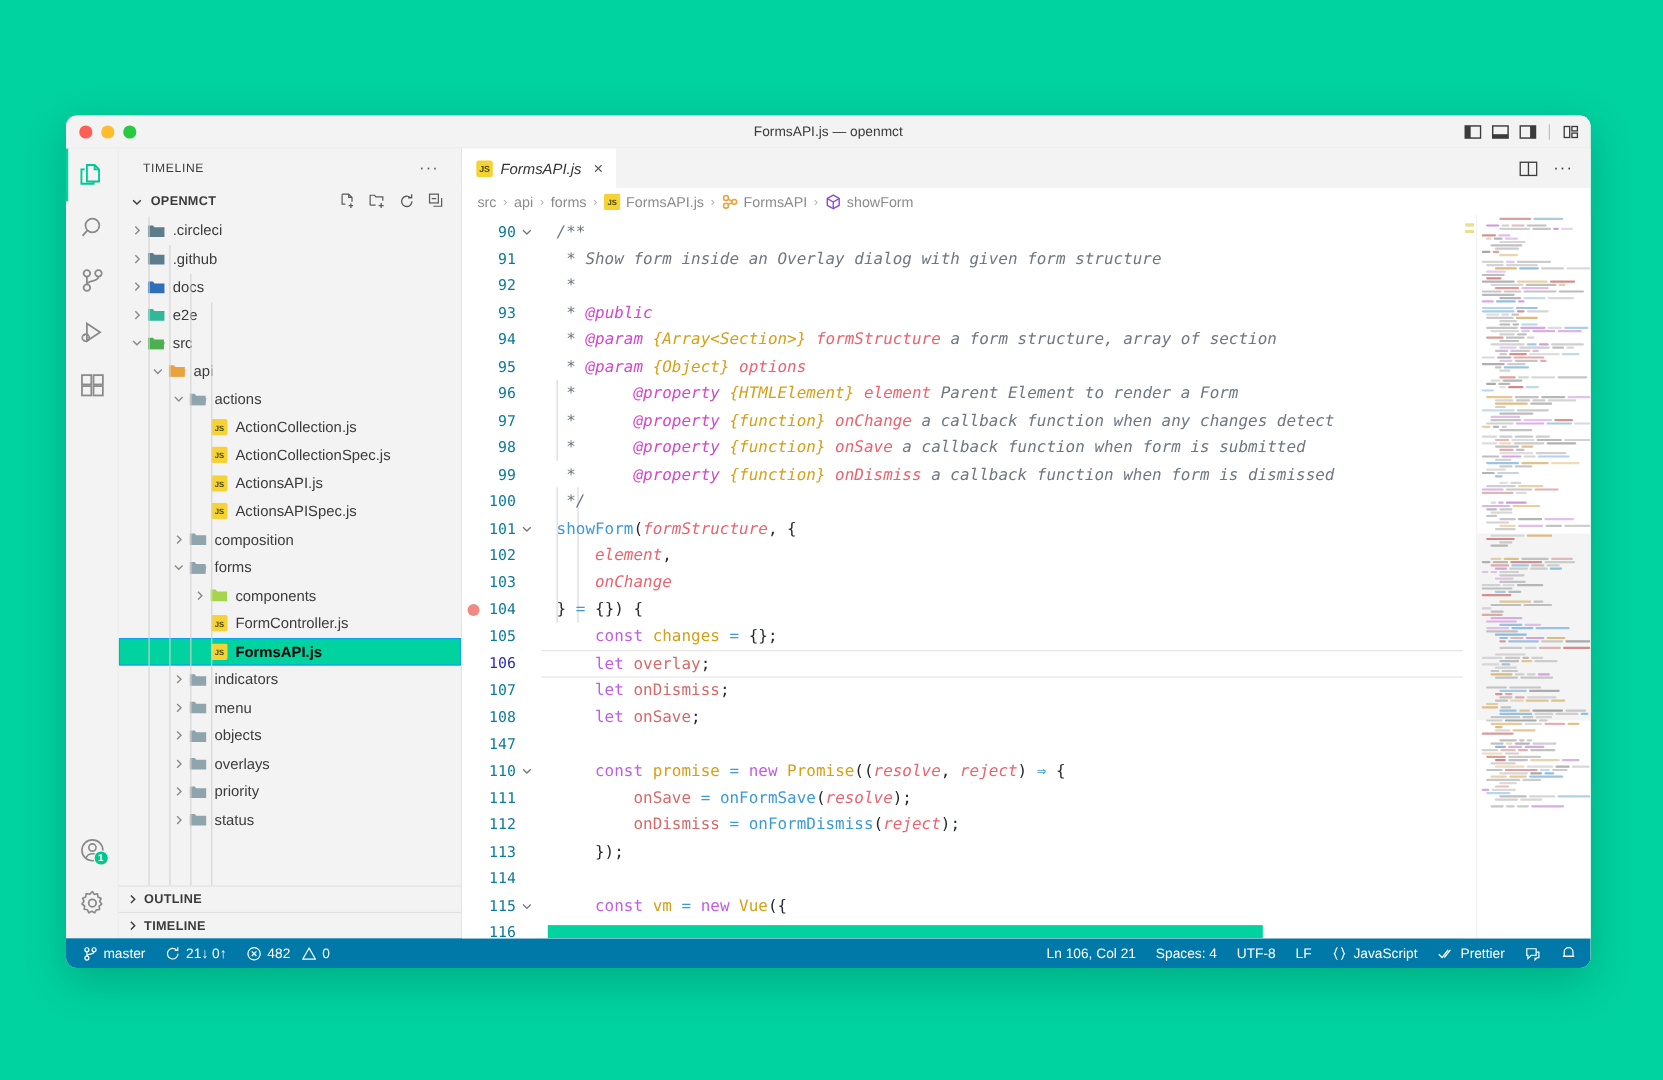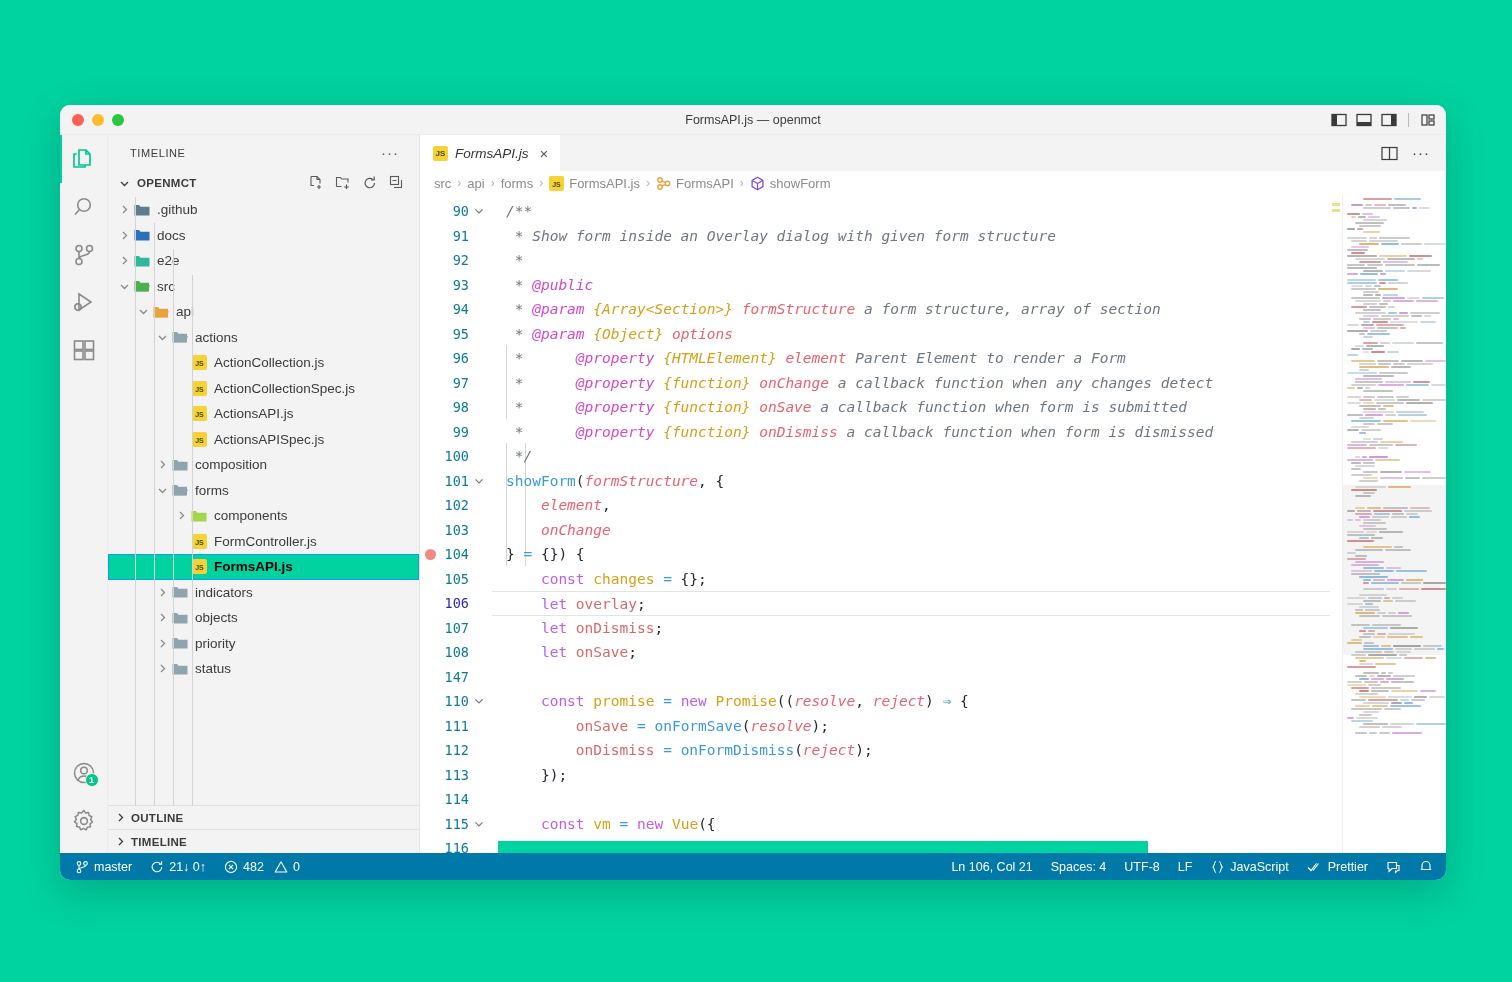--- a/index.html
+++ b/index.html
@@ -347,45 +347,59 @@
               <span class="chev">
                 <svg width="13" height="13" viewBox="0 0 13 13">
                   <path d="M5 3l3.5 3.5L5 10" fill="none" stroke="#8a8a8a" stroke-width="1.3"></path>
                 </svg>
               </span>
               <span class="ficon">
                 <svg width="16" height="14" viewBox="0 0 16 14">
                   <path d="M0.5 12.5V2h4.6l1.3 1.7H15.5v8.8z" fill="#5e7d8c"></path>
                 </svg>
               </span>
-              <span class="label">.github</span>
+              <span class="label">.circleci</span>
             </div>
             <div class="row">
               <span style="width:8px;flex:0 0 8px"></span>
               <span class="chev">
                 <svg width="13" height="13" viewBox="0 0 13 13">
                   <path d="M5 3l3.5 3.5L5 10" fill="none" stroke="#8a8a8a" stroke-width="1.3"></path>
                 </svg>
               </span>
               <span class="ficon">
                 <svg width="16" height="14" viewBox="0 0 16 14">
-                  <path d="M0.5 12.5V2h4.6l1.3 1.7H15.5v8.8z" fill="#2d6fb8"></path>
-                </svg>
-              </span>
-              <span class="label">docs</span>
+                  <path d="M0.5 12.5V2h4.6l1.3 1.7H15.5v8.8z" fill="#5e7d8c"></path>
+                </svg>
+              </span>
+              <span class="label">.github</span>
             </div>
             <div class="row">
               <span style="width:8px;flex:0 0 8px"></span>
               <span class="chev">
                 <svg width="13" height="13" viewBox="0 0 13 13">
                   <path d="M5 3l3.5 3.5L5 10" fill="none" stroke="#8a8a8a" stroke-width="1.3"></path>
                 </svg>
               </span>
               <span class="ficon">
                 <svg width="16" height="14" viewBox="0 0 16 14">
+                  <path d="M0.5 12.5V2h4.6l1.3 1.7H15.5v8.8z" fill="#2d6fb8"></path>
+                </svg>
+              </span>
+              <span class="label">docs</span>
+            </div>
+            <div class="row">
+              <span style="width:8px;flex:0 0 8px"></span>
+              <span class="chev">
+                <svg width="13" height="13" viewBox="0 0 13 13">
+                  <path d="M5 3l3.5 3.5L5 10" fill="none" stroke="#8a8a8a" stroke-width="1.3"></path>
+                </svg>
+              </span>
+              <span class="ficon">
+                <svg width="16" height="14" viewBox="0 0 16 14">
                   <path d="M0.5 12.5V2h4.6l1.3 1.7H15.5v8.8z" fill="#2fb89a"></path>
                 </svg>
               </span>
               <span class="label">e2e</span>
             </div>
             <div class="row">
               <span style="width:8px;flex:0 0 8px"></span>
               <span class="chev">
                 <svg width="13" height="13" viewBox="0 0 13 13">
                   <path d="M3 5l3.5 3.5L10 5" fill="none" stroke="#8a8a8a" stroke-width="1.3"></path>
@@ -557,21 +571,49 @@
               <span class="chev">
                 <svg width="13" height="13" viewBox="0 0 13 13">
                   <path d="M5 3l3.5 3.5L5 10" fill="none" stroke="#8a8a8a" stroke-width="1.3"></path>
                 </svg>
               </span>
               <span class="ficon">
                 <svg width="16" height="14" viewBox="0 0 16 14">
                   <path d="M0.5 12.5V2h4.6l1.3 1.7H15.5v8.8z" fill="#90a4ae"></path>
                 </svg>
               </span>
+              <span class="label">menu</span>
+            </div>
+            <div class="row">
+              <span style="width:46px;flex:0 0 46px"></span>
+              <span class="chev">
+                <svg width="13" height="13" viewBox="0 0 13 13">
+                  <path d="M5 3l3.5 3.5L5 10" fill="none" stroke="#8a8a8a" stroke-width="1.3"></path>
+                </svg>
+              </span>
+              <span class="ficon">
+                <svg width="16" height="14" viewBox="0 0 16 14">
+                  <path d="M0.5 12.5V2h4.6l1.3 1.7H15.5v8.8z" fill="#90a4ae"></path>
+                </svg>
+              </span>
               <span class="label">objects</span>
+            </div>
+            <div class="row">
+              <span style="width:46px;flex:0 0 46px"></span>
+              <span class="chev">
+                <svg width="13" height="13" viewBox="0 0 13 13">
+                  <path d="M5 3l3.5 3.5L5 10" fill="none" stroke="#8a8a8a" stroke-width="1.3"></path>
+                </svg>
+              </span>
+              <span class="ficon">
+                <svg width="16" height="14" viewBox="0 0 16 14">
+                  <path d="M0.5 12.5V2h4.6l1.3 1.7H15.5v8.8z" fill="#90a4ae"></path>
+                </svg>
+              </span>
+              <span class="label">overlays</span>
             </div>
             <div class="row">
               <span style="width:46px;flex:0 0 46px"></span>
               <span class="chev">
                 <svg width="13" height="13" viewBox="0 0 13 13">
                   <path d="M5 3l3.5 3.5L5 10" fill="none" stroke="#8a8a8a" stroke-width="1.3"></path>
                 </svg>
               </span>
               <span class="ficon">
                 <svg width="16" height="14" viewBox="0 0 16 14">

